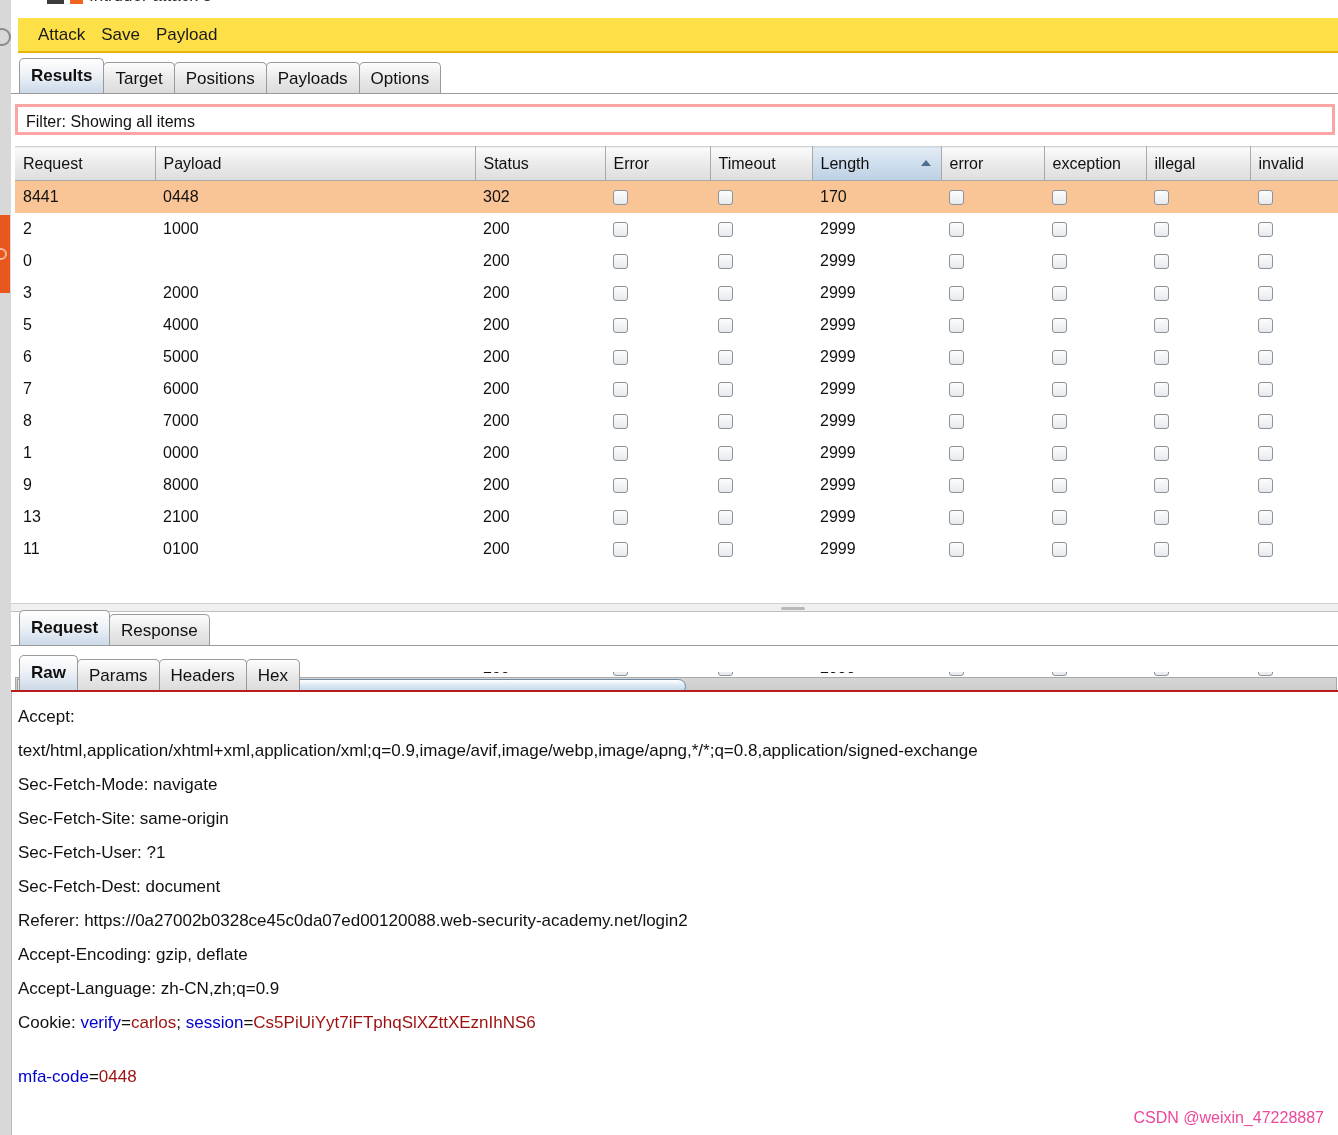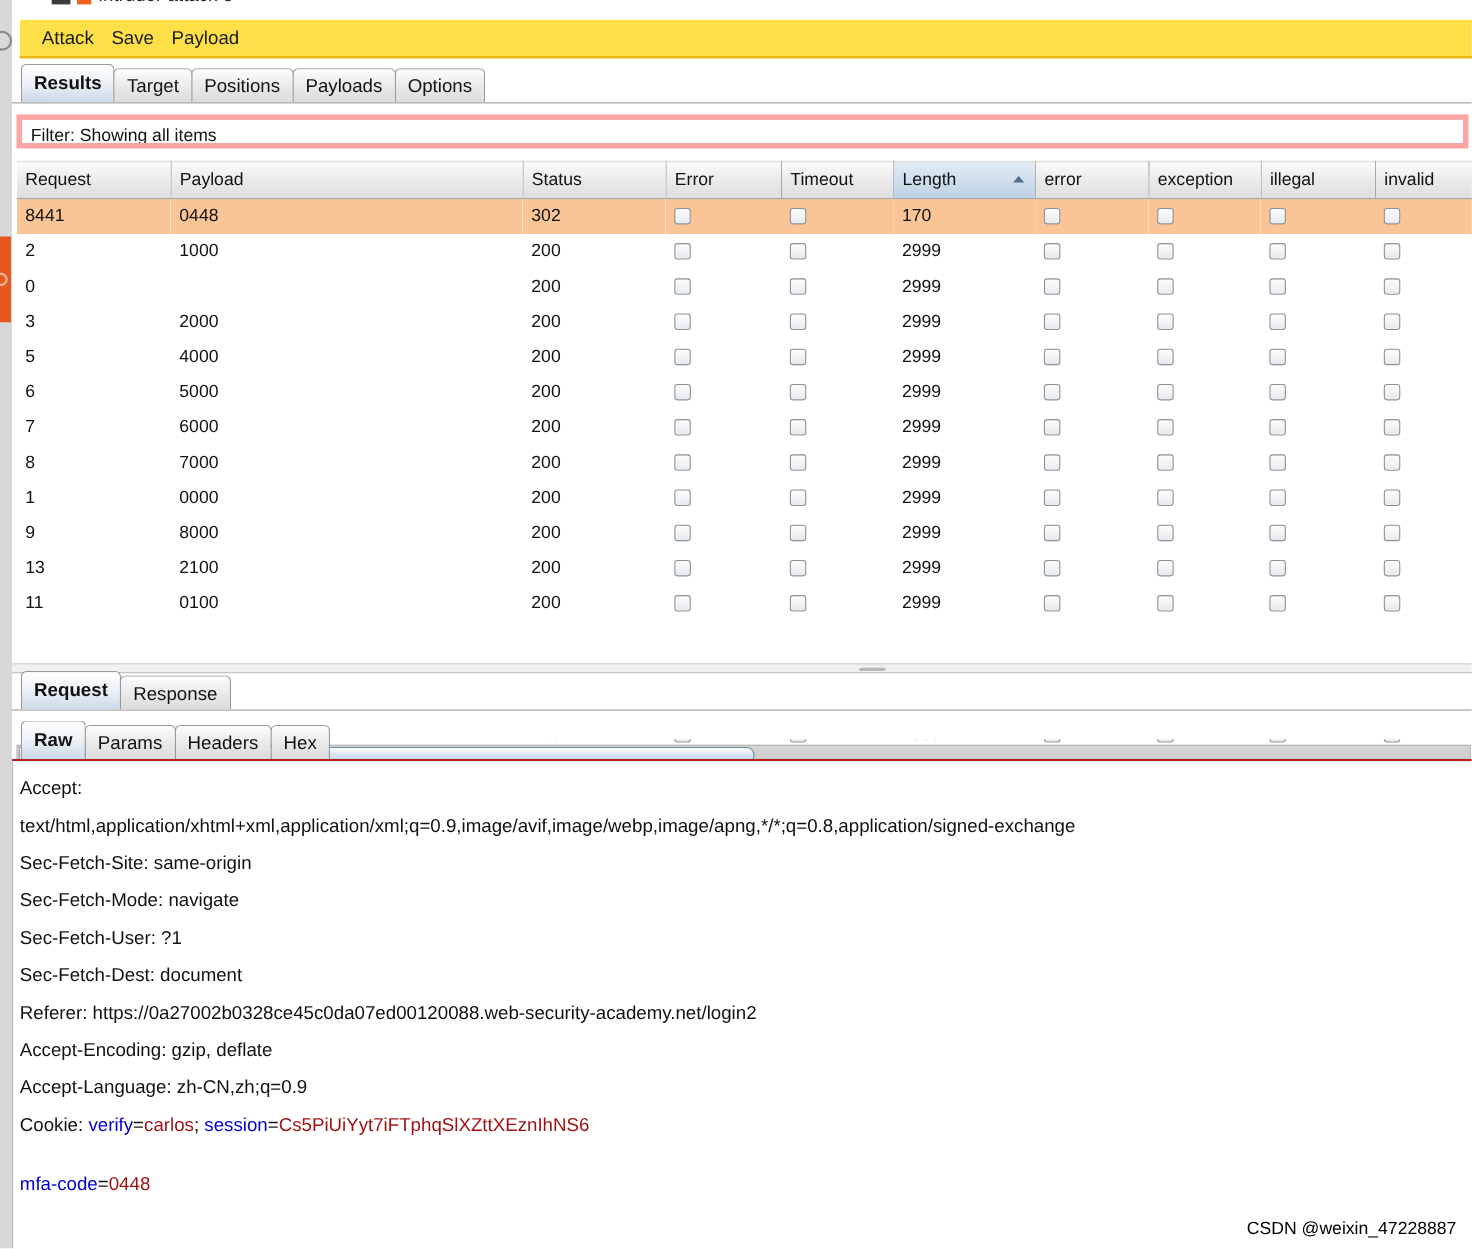--- a/index.html
+++ b/index.html
@@ -167,21 +167,21 @@
     border-top: 1px solid #9a9a9a;
     background: #ffffff;
     box-sizing: border-box;
   }
   #filter-bar {
     position: absolute;
     left: 4px;
     top: 10px;
     width: 1320px;
     height: 31px;
-    border: 5px solid #fca5a5;
+    border: 3px solid #fca5a5;
     background: #ffffff;
     box-sizing: border-box;
     font-size: 16px;
     line-height: 29px;
     padding-left: 8px;
     color: #111;
     overflow: hidden;
     white-space: nowrap;
   }
 
@@ -376,21 +376,21 @@
   .tok-name { color: #0000d0; }
   .tok-val  { color: #9e1010; }
   .msg-blank { height: 20px; }
 
   
   #watermark {
     position: absolute;
     right: 14px;
     bottom: 8px;
     font-size: 16px;
-    color: #000000;
+    color: #ec4899;
     white-space: nowrap;
   }
 </style>
 </head>
 <body>
 
 <div id="app-window">
 
   <div class="edge-strip" style="top:0;height:1135px;"></div>
   <div class="edge-orange"></div>
@@ -650,22 +650,22 @@
     <div class="tab selected">Raw</div>
     <div class="tab">Params</div>
     <div class="tab">Headers</div>
     <div class="tab">Hex</div>
   </div>
 
   <div id="message-body">
     <div id="msg-lines">
         <div class="msg-line">Accept:</div>
         <div class="msg-line">text/html,application/xhtml+xml,application/xml;q=0.9,image/avif,image/webp,image/apng,*/*;q=0.8,application/signed-exchange</div>
+        <div class="msg-line">Sec-Fetch-Mode: navigate</div>
         <div class="msg-line">Sec-Fetch-Site: same-origin</div>
-        <div class="msg-line">Sec-Fetch-Mode: navigate</div>
         <div class="msg-line">Sec-Fetch-User: ?1</div>
         <div class="msg-line">Sec-Fetch-Dest: document</div>
         <div class="msg-line">Referer: https://0a27002b0328ce45c0da07ed00120088.web-security-academy.net/login2</div>
         <div class="msg-line">Accept-Encoding: gzip, deflate</div>
         <div class="msg-line">Accept-Language: zh-CN,zh;q=0.9</div>
       </div>
 
     <div class="msg-line">
       <span class="hl" style="height:34px;line-height:34px;">
         <span>Cookie: </span><span class="tok-name">verify</span><span>=</span><span class="tok-val">carlos</span><span>; </span><span class="tok-name">session</span><span>=</span><span class="tok-val">Cs5PiUiYyt7iFTphqSlXZttXEznIhNS6</span>

